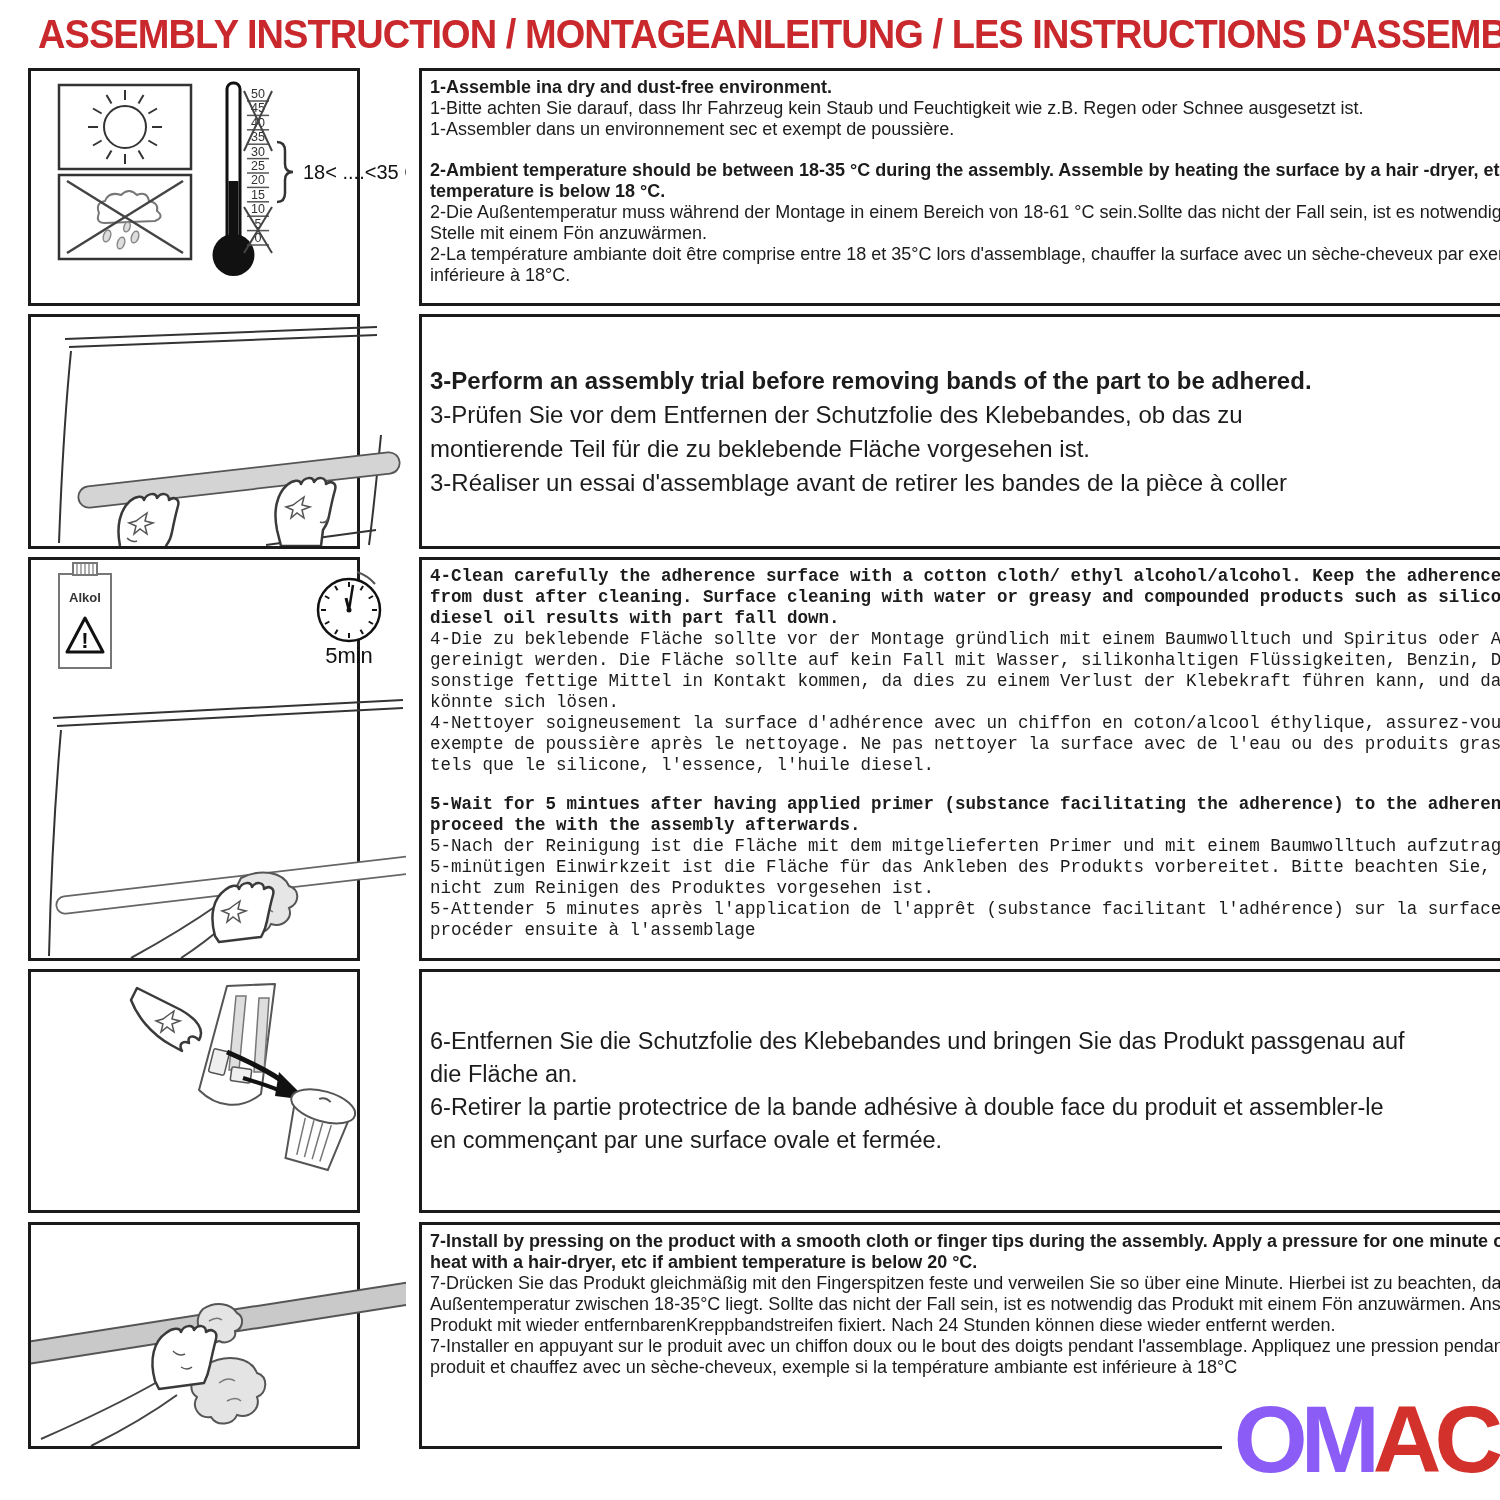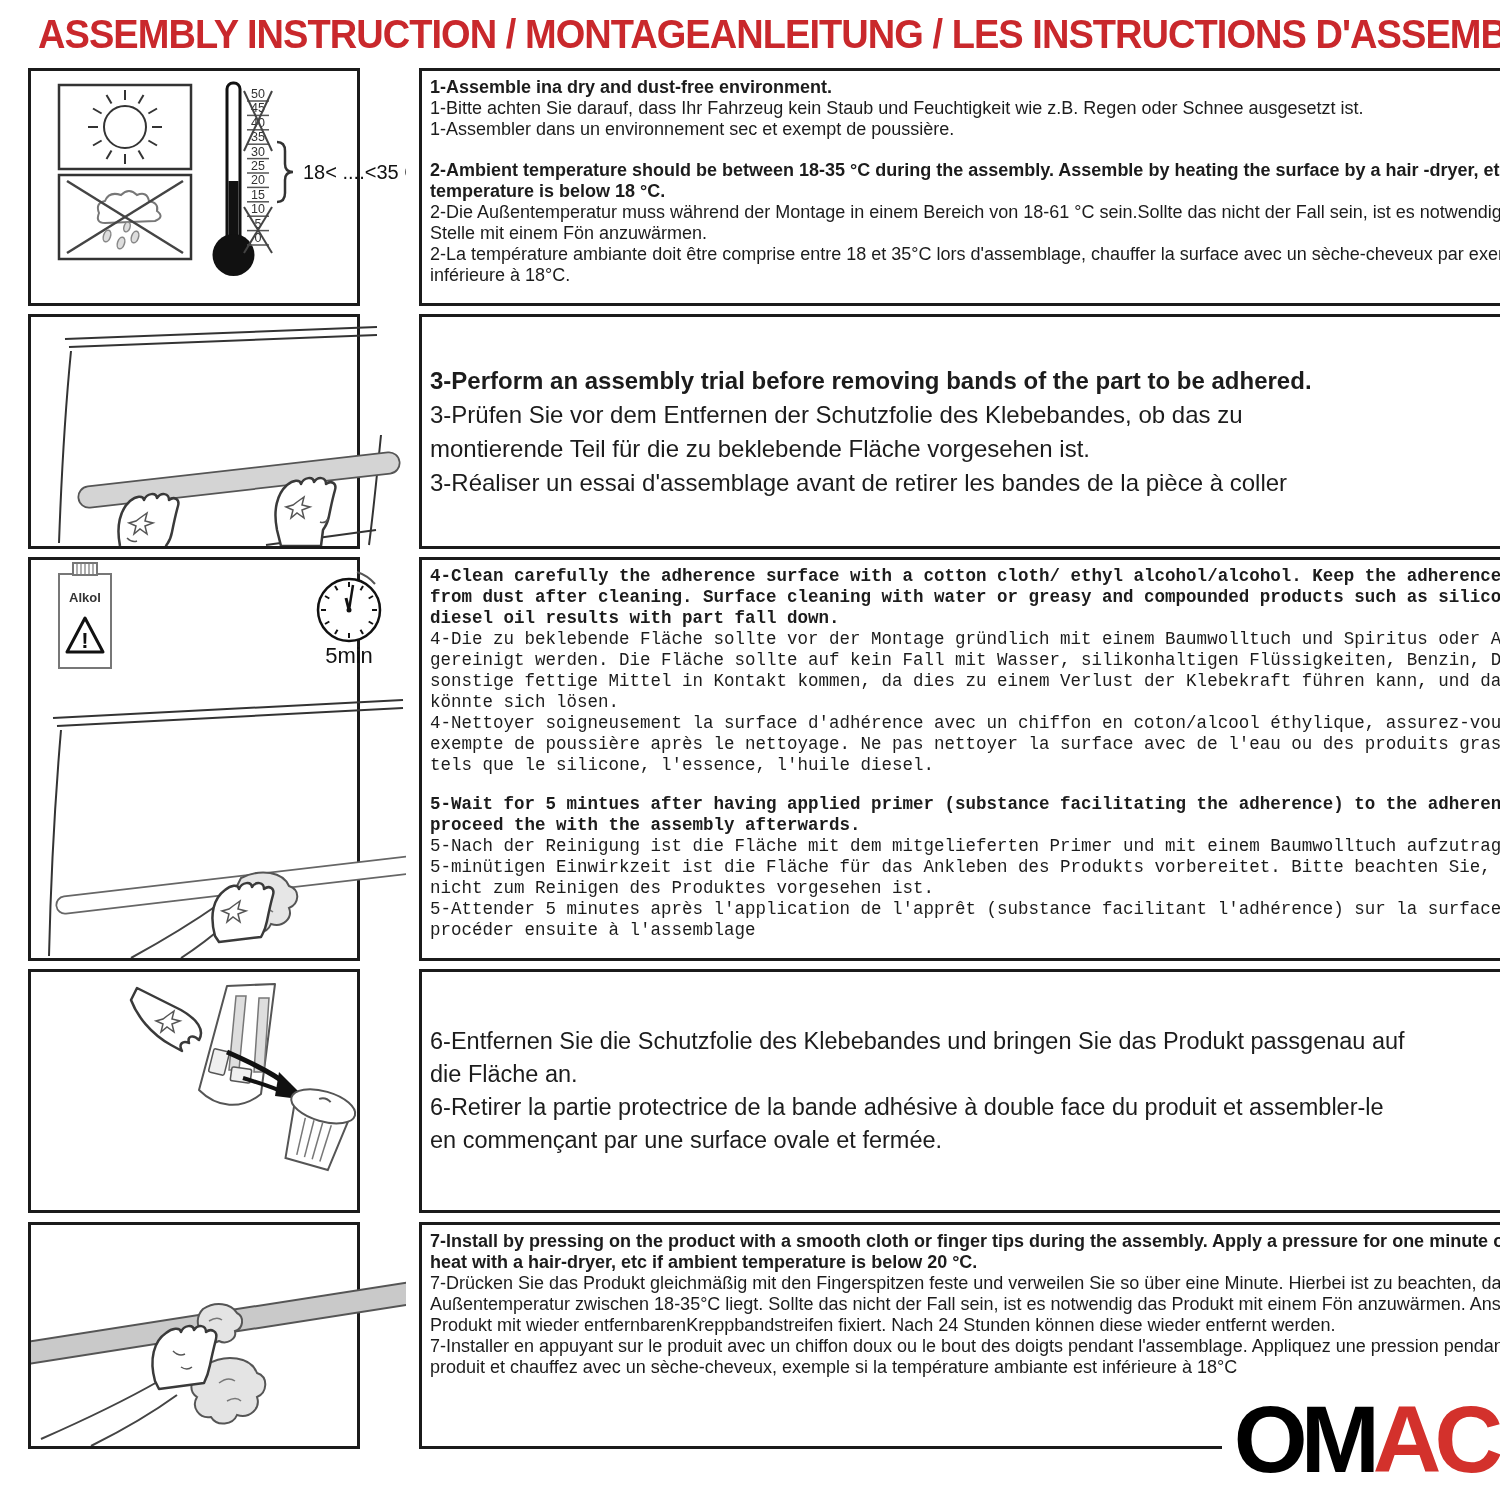--- a/index.html
+++ b/index.html
@@ -31,21 +31,21 @@
   .gap-sm{height:18px;}
   svg{display:block;}
   .logo-mask{
     position:absolute;left:1222px;top:1396px;width:278px;height:104px;
     background:#fff;display:flex;align-items:flex-start;justify-content:flex-end;
   }
   .logo{
     font-size:95px;font-weight:bold;letter-spacing:-7px;line-height:86px;
     white-space:nowrap;padding-right:4px;
   }
-  .logo .om{color:#000000;}
+  .logo .om{color:#8b5cf6;}
   .logo .ac{color:#d3312c;}
 </style>
 </head>
 <body>
 
 <div class="doc-title">ASSEMBLY INSTRUCTION / MONTAGEANLEITUNG / LES INSTRUCTIONS D'ASSEMBLAGE</div>
 
 <div class="figbox" style="top:68px;height:238px;">
   <svg width="375" height="232" viewBox="0 0 375 232">
 

